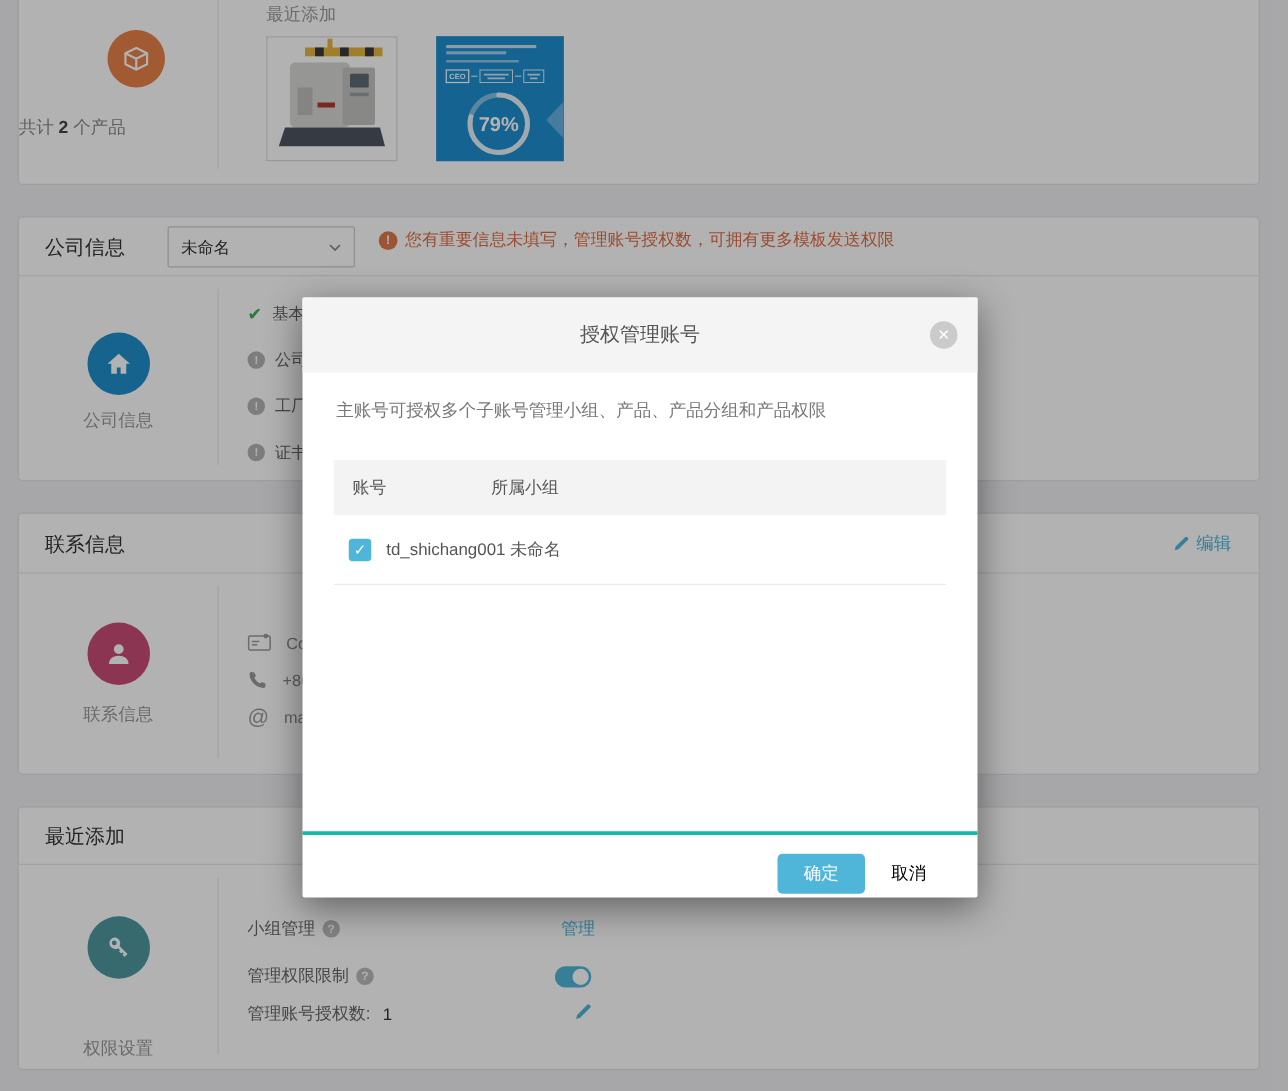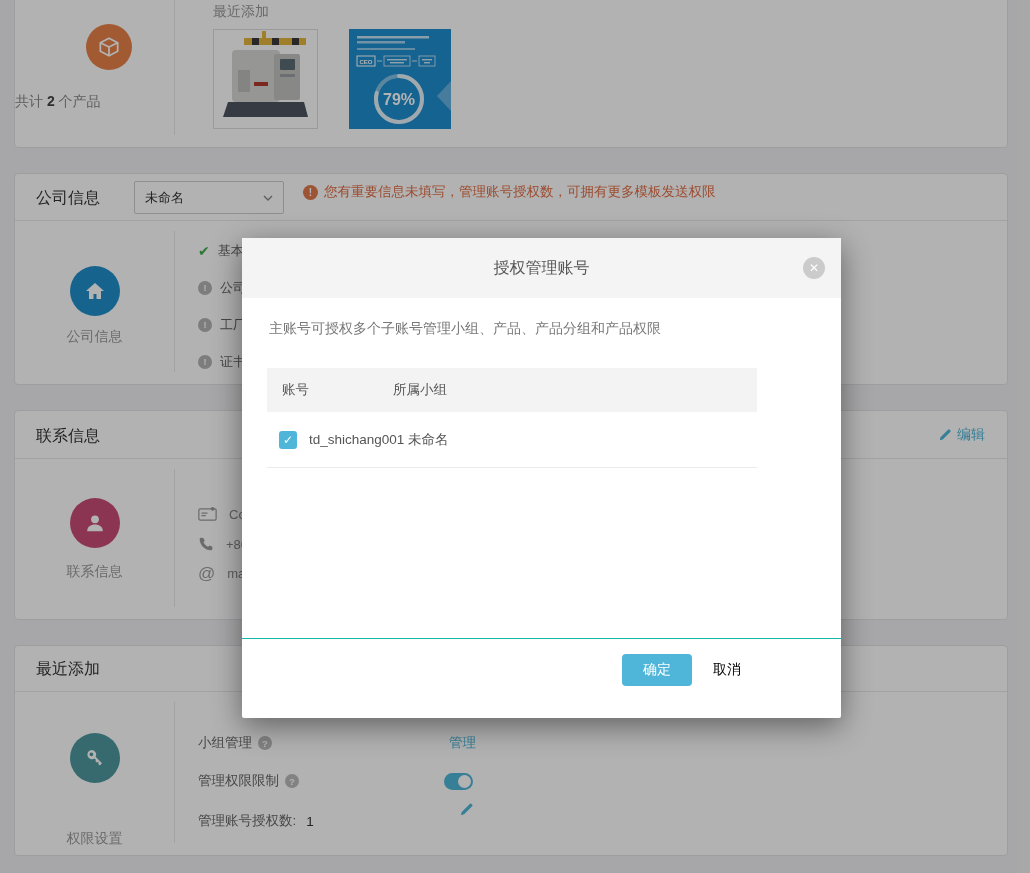--- a/index.html
+++ b/index.html
@@ -63,39 +63,39 @@
   .help-badge { width:14px; height:14px; border-radius:50%; background:#bbb; color:#fff; font-size:9.5px;
                 font-weight:bold; display:inline-flex; align-items:center; justify-content:center; cursor:pointer; }
   .sys-ctrl { position:absolute; }
   .link-teal { color:#4fb6d9; font-size:13.5px; cursor:pointer; }
   .toggle { width:29px; height:17px; border-radius:9px; background:#4fb6d9; position:relative; cursor:pointer; }
   .toggle .knob { position:absolute; right:2px; top:2px; width:13px; height:13px; border-radius:50%; background:#fff; }
   .sys-val { color:#333; margin-left:4px; }
 
   
   .backdrop { position:absolute; inset:0; background:rgba(0,0,0,0.30); z-index:10; }
-  .modal { position:absolute; left:242px; top:238px; width:599px; height:480px; background:#fff;
+  .modal { position:absolute; left:242px; top:238px; width:540px; height:480px; background:#fff;
            z-index:11; border-radius:2px; box-shadow:0 8px 30px rgba(0,0,0,0.45); }
   .modal-header { position:absolute; left:0; top:0; width:100%; height:60px; background:#f4f4f5;
                   display:flex; align-items:center; justify-content:center; }
   .modal-title { font-size:16px; color:#555; }
   .modal-close { position:absolute; right:16px; top:19px; width:22px; height:22px; border-radius:50%;
                  background:#cbcbcb; color:#fff; font-size:12px; font-weight:bold;
                  display:flex; align-items:center; justify-content:center; cursor:pointer; }
   .modal-desc { position:absolute; left:27px; top:82px; font-size:14px; color:#777; }
   .m-thead { position:absolute; left:25px; top:130px; width:490px; height:44px; background:#f3f3f4;
              display:flex; align-items:center; font-size:13.5px; color:#555; }
   .m-col1 { position:absolute; left:15px; }
   .m-col2 { position:absolute; left:126px; }
   .m-row { position:absolute; left:25px; top:174px; width:490px; height:56px; border-bottom:1px solid #eaeaea;
            display:flex; align-items:center; font-size:13.5px; color:#555; }
   .checkbox { position:absolute; left:12px; width:18px; height:18px; border-radius:3px; background:#4fb6d9;
               color:#fff; font-size:12px; font-weight:bold; display:flex; align-items:center; justify-content:center; cursor:pointer; }
   .m-account { position:absolute; left:42px; }
-  .modal-footer { position:absolute; left:0; top:400px; width:100%; height:63px; border-top:1px solid #14b8a6; }
+  .modal-footer { position:absolute; left:0; top:427px; width:100%; height:63px; border-top:3px solid #14b8a6; }
   .btn-confirm { position:absolute; left:380px; top:15px; width:70px; height:32px; background:#4fb6d9;
                  color:#fff; font-size:14px; border:none; border-radius:4px; cursor:pointer; }
   .btn-cancel { position:absolute; left:471px; top:22px; color:#000000; font-size:14px; cursor:pointer; }
 
   svg { display:block; }
 </style>
 </head>
 <body>
 
 <div class="page">
@@ -264,21 +264,21 @@
     <div class="sys-ctrl link-teal" style="left:434px; top:88px;">管理</div>
 
     <div class="sys-row" style="top:125px;">
       <span>管理权限限制</span>
       <span class="help-badge">?</span>
     </div>
     <div class="sys-ctrl toggle" style="left:429px; top:127px;">
       <span class="knob"></span>
     </div>
 
-    <div class="sys-row" style="top:165px;">
+    <div class="sys-row" style="top:155px;">
       <span>管理账号授权数:</span>
       <span class="sys-val">1</span>
     </div>
     <div class="sys-ctrl" style="left:444px; top:156px;">
       <svg width="15" height="15" viewBox="0 0 16 16">
           <path d="M2 14l.9-3.4 8.6-8.6a1.3 1.3 0 0 1 1.9 0l.6.6a1.3 1.3 0 0 1 0 1.9l-8.6 8.6z" fill="#4fb6d9"></path>
         </svg>
     </div>
   </div>
 

